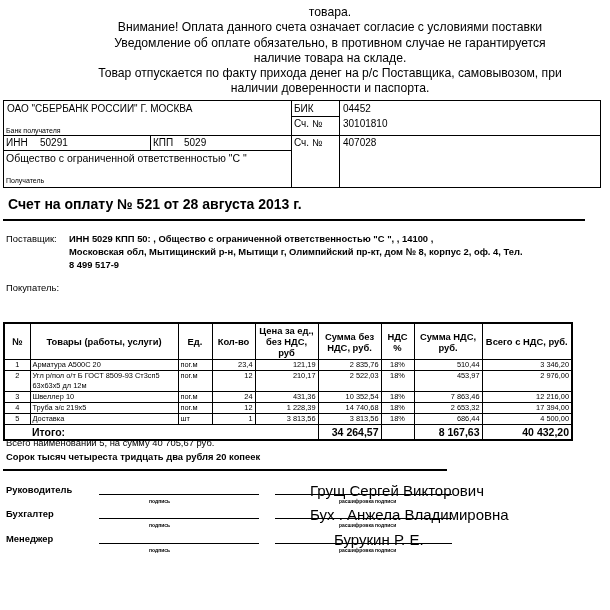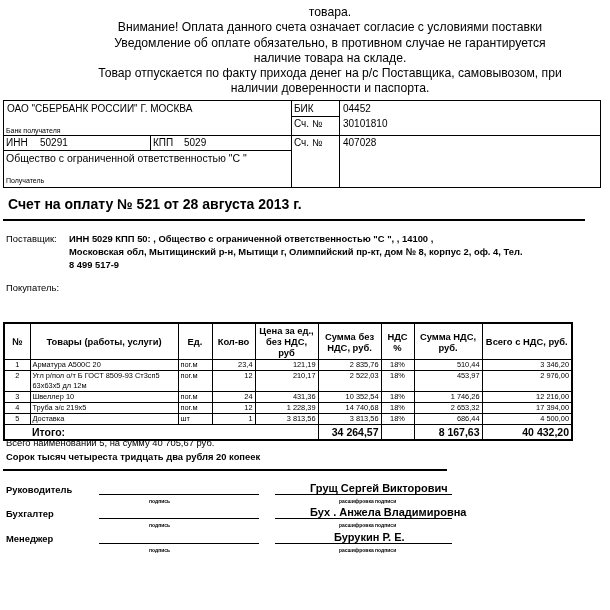--- a/index.html
+++ b/index.html
@@ -28,21 +28,21 @@
     table.goods .num { text-align: right; }
     table.goods .ctr { text-align: center; }
     table.goods .tot td { font-size: 10.5px; font-weight: bold; height: 14px; line-height: 14px; }
     table.goods { border: 2px solid #000; }
 
     .summary { position: absolute; left: 6px; font-size: 9.4px; white-space: nowrap; }
 
     .sig-lab { position: absolute; left: 6px; font-size: 9.4px; font-weight: bold; }
     .sig-line { position: absolute; height: 1px; background: #000; }
     .sig-cap { position: absolute; font-size: 5px; font-weight: bold; white-space: nowrap; }
-    .sig-name { position: absolute; font-size: 11px; font-weight: bold; white-space: nowrap; }
+    .sig-name { position: absolute; font-size: 15px; font-weight: normal; white-space: nowrap; }
   </style>
 </head>
 <body>
 
 <div class="notice">
   <div>товара.</div>
   <div>Внимание! Оплата данного счета означает согласие с условиями поставки</div>
   <div>Уведомление об оплате  обязательно, в противном случае не гарантируется</div>
   <div>наличие товара на складе.</div>
   <div>Товар отпускается по факту прихода денег на р/с Поставщика, самовывозом, при</div>
@@ -142,21 +142,21 @@
         <td class="num" style="vertical-align: top;">2 976,00</td>
       </tr>
       <tr>
         <td class="ctr" style="vertical-align: top;">3</td>
         <td style="vertical-align: top;">Швеллер 10</td>
         <td style="vertical-align: top;">пог.м</td>
         <td class="num" style="vertical-align: top;">24</td>
         <td class="num" style="vertical-align: top;">431,36</td>
         <td class="num" style="vertical-align: top;">10 352,54</td>
         <td class="ctr" style="vertical-align: top;">18%</td>
-        <td class="num" style="vertical-align: top;">1 746,26</td>
+        <td class="num" style="vertical-align: top;">7 863,46</td>
         <td class="num" style="vertical-align: top;">12 216,00</td>
       </tr>
       <tr>
         <td class="ctr" style="vertical-align: top;">4</td>
         <td style="vertical-align: top;">Труба э/с  219х5</td>
         <td style="vertical-align: top;">пог.м</td>
         <td class="num" style="vertical-align: top;">12</td>
         <td class="num" style="vertical-align: top;">1 228,39</td>
         <td class="num" style="vertical-align: top;">14 740,68</td>
         <td class="ctr" style="vertical-align: top;">18%</td>

